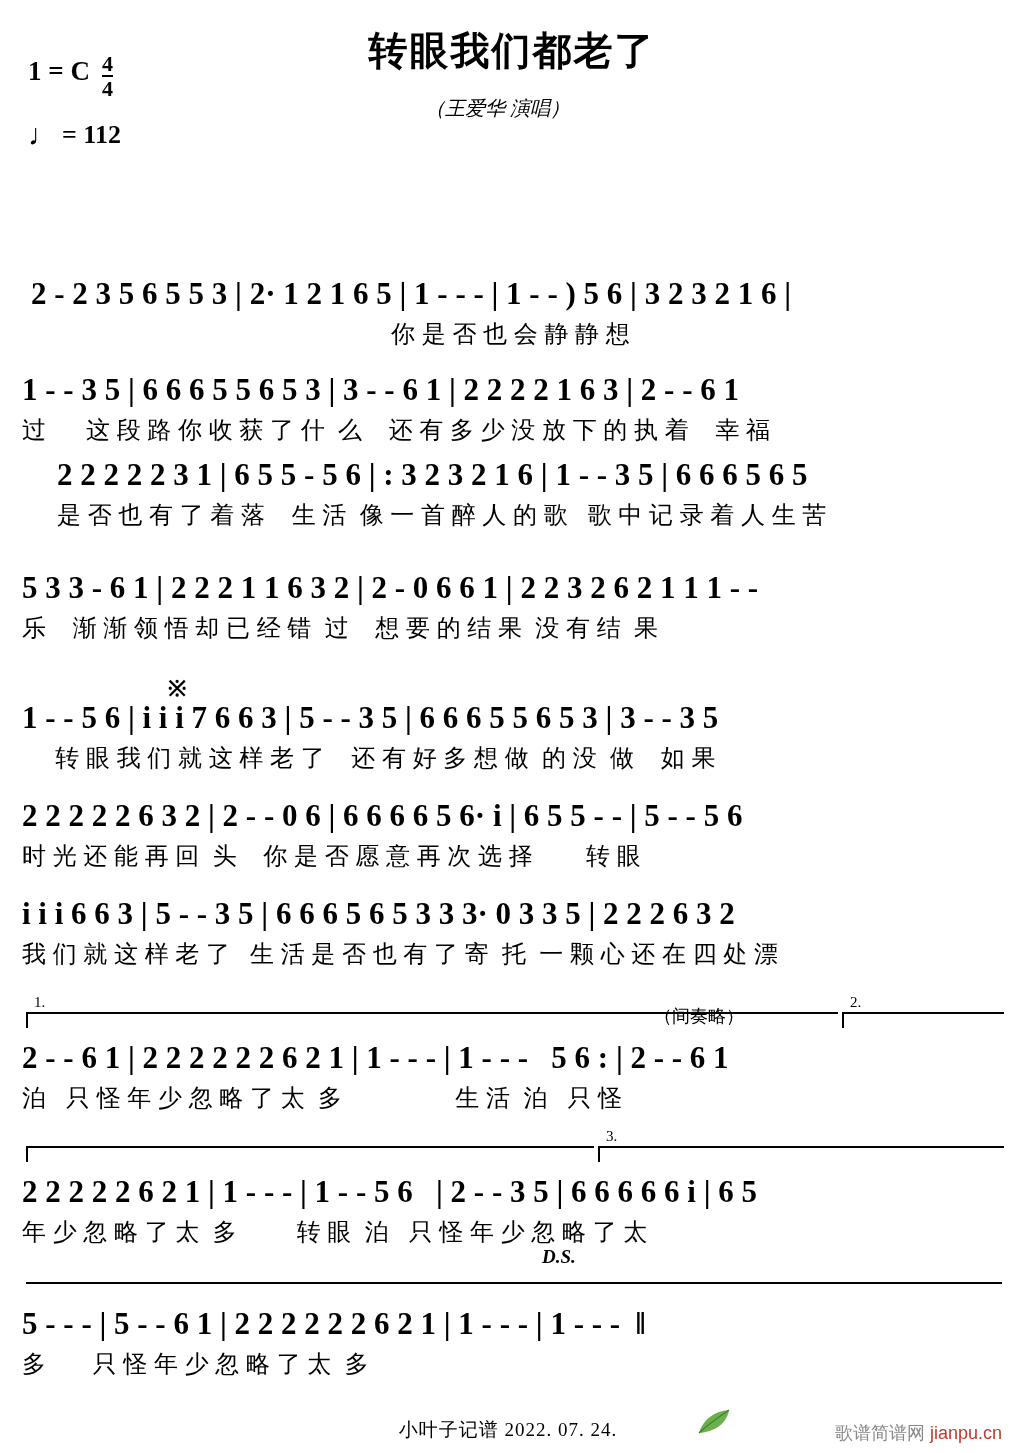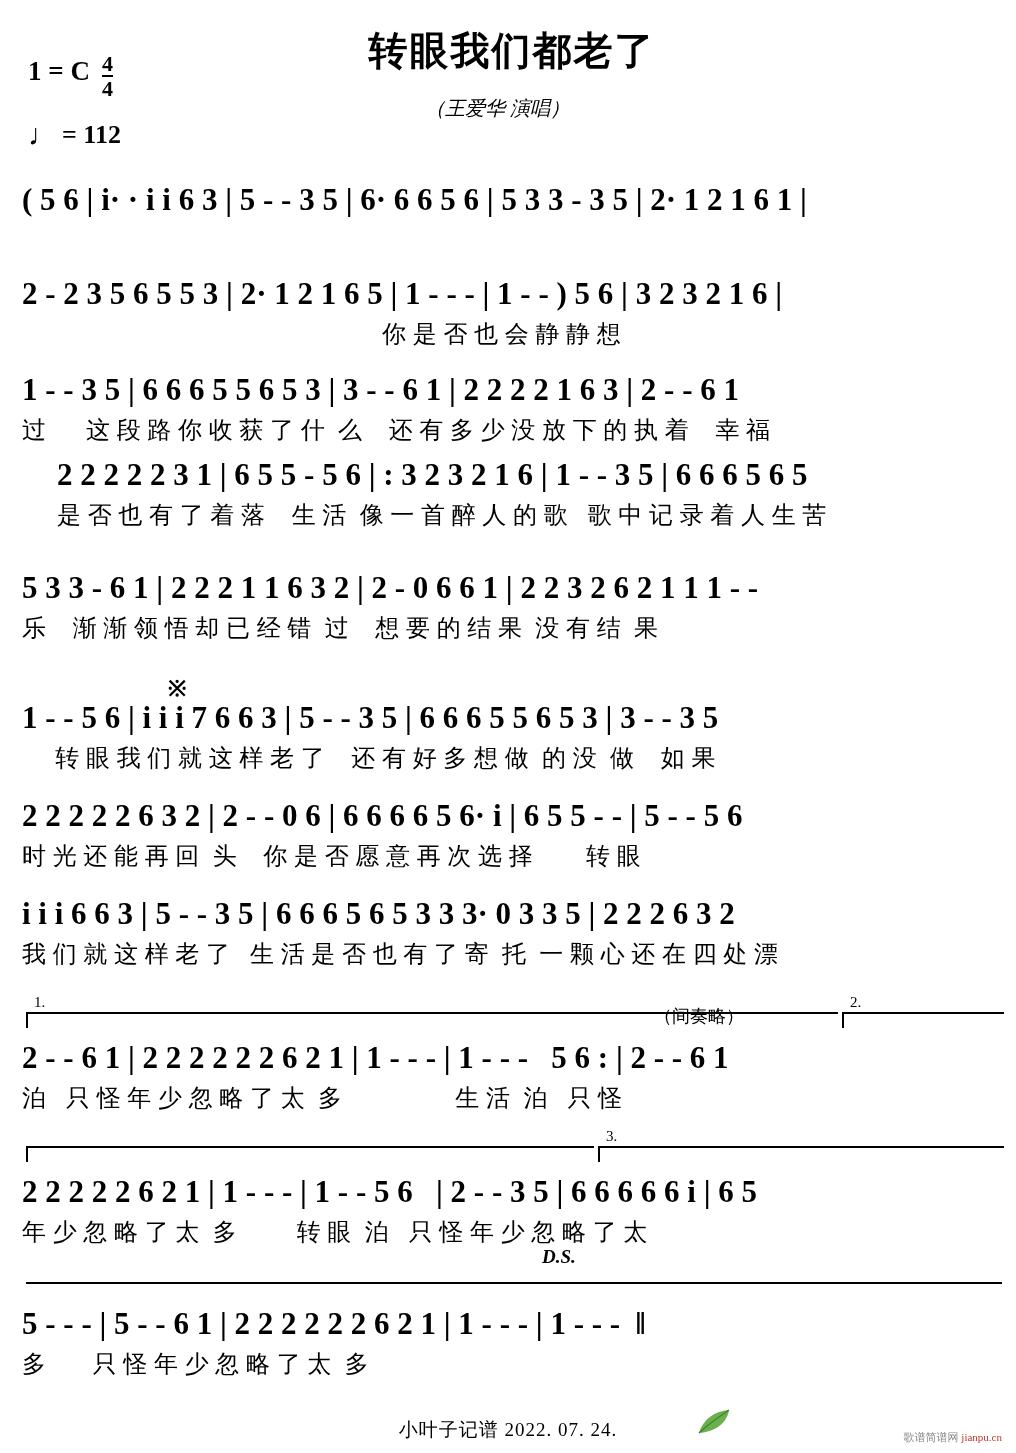--- a/index.html
+++ b/index.html
@@ -37,21 +37,21 @@
   
   .endbox{position:absolute;border-left:2px solid #000;border-top:2px solid #000;height:14px;}
   .endbox .lbl{position:absolute;left:6px;top:-20px;font-size:15px;font-family:"Liberation Serif",serif;}
 
   .segno{position:absolute;font-size:22px;font-weight:bold;}
   .ds{position:absolute;font-size:19px;font-style:italic;font-weight:bold;font-family:"Liberation Serif",serif;}
   .interlude{position:absolute;font-size:18px;font-family:"Liberation Sans",sans-serif;}
 
   .footer{position:absolute;left:0;bottom:10px;width:1016px;text-align:center;}
   .footer .credit{font-size:19px;font-family:"Liberation Serif",serif;letter-spacing:1px;margin-top:17px;}
-  .watermark{position:absolute;right:14px;bottom:8px;font-size:11px;color:#888;font-family:Liberation Serif, serif;}
+  .watermark{position:absolute;right:14px;bottom:8px;font-size:18px;color:#888;font-family:Liberation Sans, sans-serif;}
   .watermark .red{color:#c0392b;}
   .leafsvg{position:absolute;right:285px;bottom:18px;}
 </style>
 </head>
 <body>
 
 <div class="sheet">
 
   <div class="title">转眼我们都老了</div>
 
@@ -79,25 +79,24 @@
       
     </div>
     <div class="row">
       
       <span class="gap"></span>
       
     </div>
   </div>
 
   <div class="row" style="top:178px;">
-    <div class="notes">( 5 6 | i· · i i 6 3 | 5 - - 3 5 | 6· 6 6 5 6 | 5 3 3 - 3 5 | 2· 1 2 1 6 1 |</div>
     <div class="lyr"></div>
   </div>
 
-  <div class="row" style="top:272px;">
+  <div class="row" style="top:272px;margin-left:9px;">
     <div class="notes">2 - 2 3 5 6 5 5 3 | 2· 1 2 1 6 5 | 1 - - - | 1 - - ) 5 6 | 3 2 3 2 1 6 |</div>
     <div class="lyr">                                                      你 是 否 也 会 静 静 想</div>
   </div>
 
   <div class="row" style="top:368px;">
     <div class="notes">1 - - 3 5 | 6 6 6 5 5 6 5 3 | 3 - - 6 1 | 2 2 2 2 1 6 3 | 2 - - 6 1</div>
     <div class="lyr">过      这 段 路 你 收 获 了 什  么    还 有 多 少 没 放 下 的 执 着    幸 福</div>
   </div>
 
   <div class="row" style="top:453px;margin-left:35px;">

